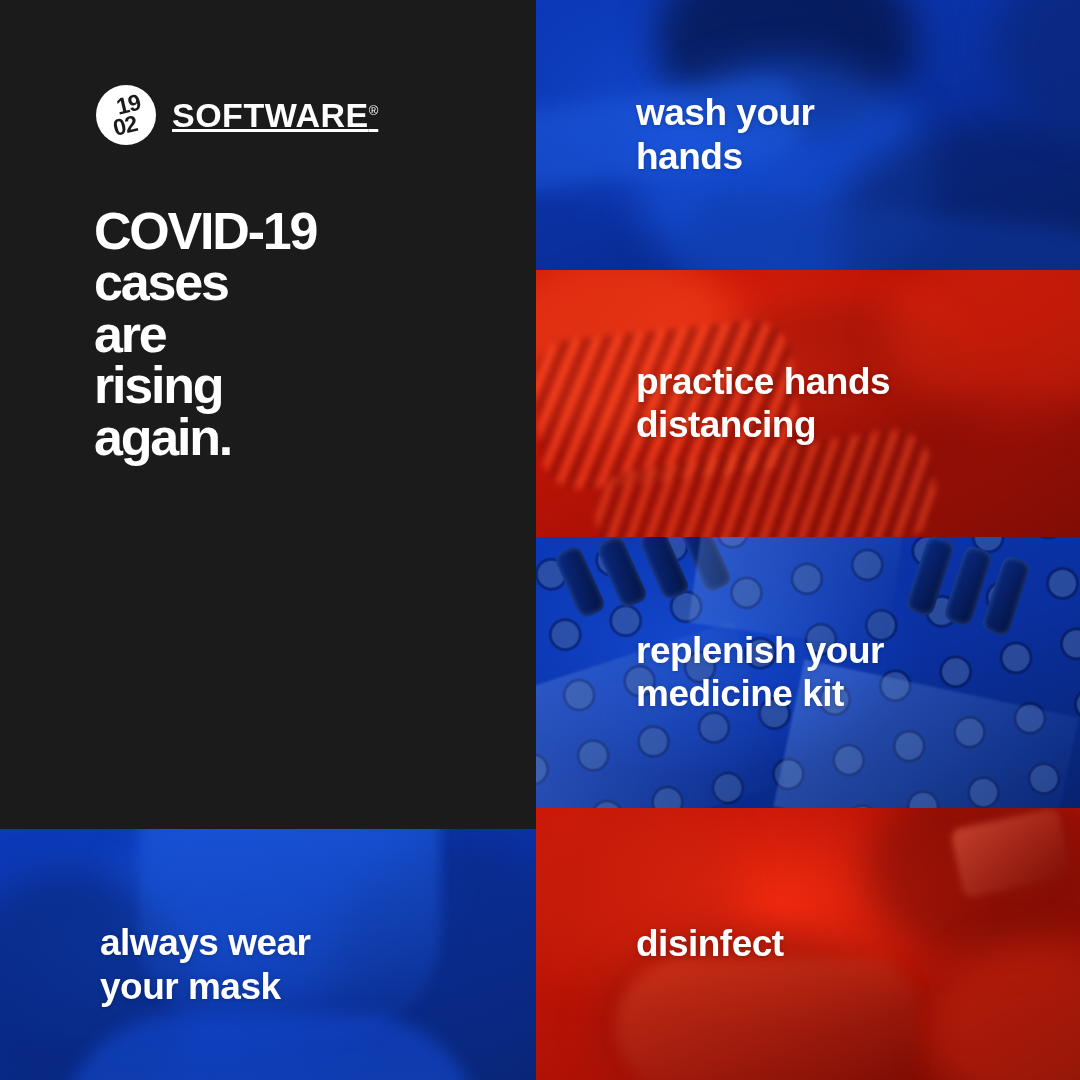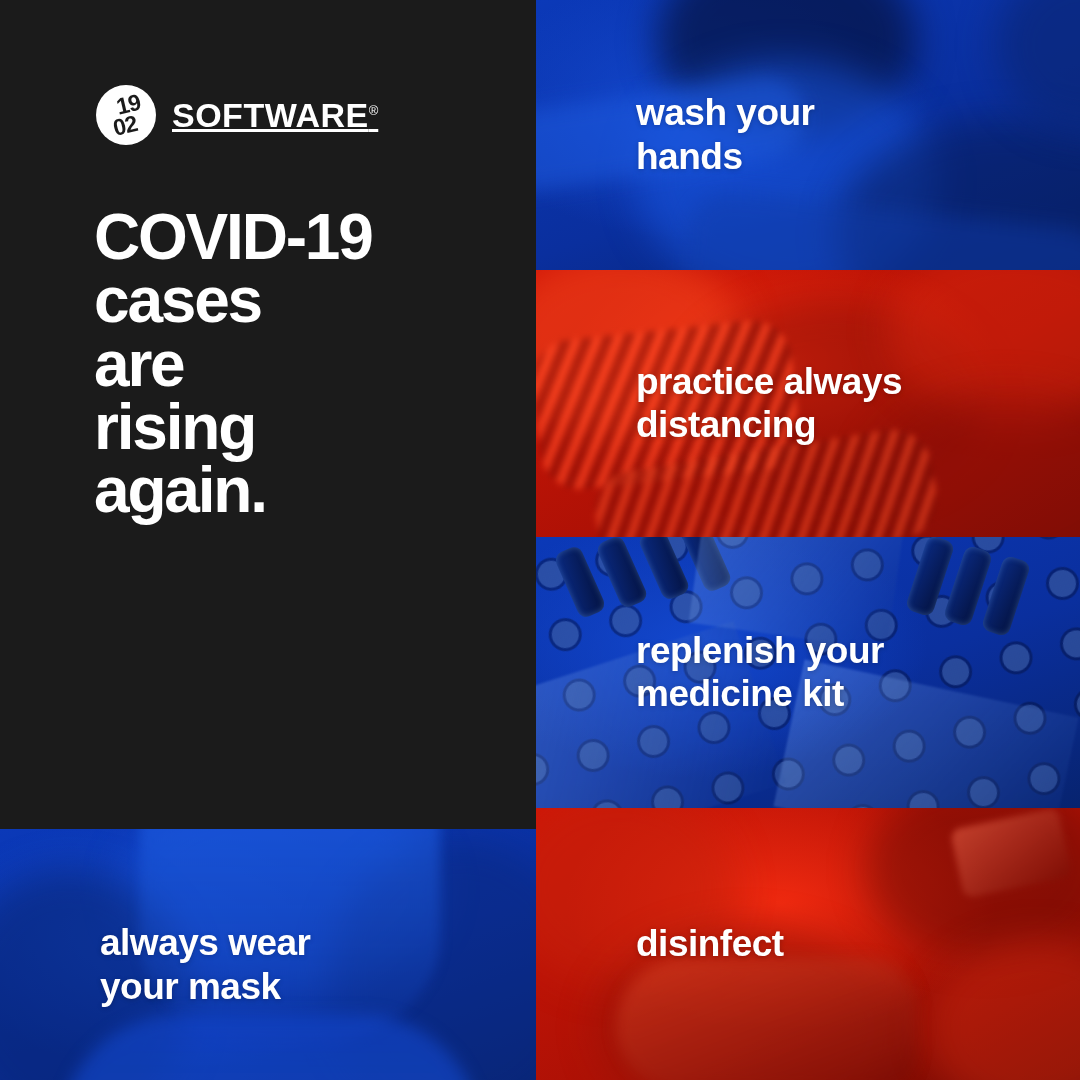--- a/index.html
+++ b/index.html
@@ -88,21 +88,21 @@
     font-size:13px;
     vertical-align:super;
     font-weight:normal;
     letter-spacing:0;
   }
 
   #headline {
     position:absolute;
     left:94px; top:206px;
     color:#ffffff;
-    font-size:64px;
+    font-size:52px;
     font-weight:bold;
     line-height:0.99;
     letter-spacing:-2.2px;
     white-space:pre-line;
   }
   #subhead {
     position:absolute;
     left:95px; top:679px;
     color:#ffffff;
     font-size:38px;
@@ -228,21 +228,21 @@
 
   <div class="panel" id="panel-distance">
     <div class="photo red-base">
       <div class="blob b1"></div>
       <div class="blob b2"></div>
       <div class="blob b3"></div>
       <div class="blob b4"></div>
       <div class="streak s1"></div>
       <div class="streak s2"></div>
     </div>
-    <div class="panel-label">practice always
+    <div class="panel-label">practice hands
 distancing</div>
   </div>
 
   <div class="panel" id="panel-medicine">
     <div class="photo blue-base">
       <div class="grid"></div>
       <div class="cap" style="left:30px;  top:10px;  width:28px; height:70px; transform:rotate(-24deg);"></div>
       <div class="cap" style="left:72px;  top:0px;   width:28px; height:70px; transform:rotate(-24deg);"></div>
       <div class="cap" style="left:114px; top:-8px;  width:28px; height:70px; transform:rotate(-24deg);"></div>
       <div class="cap" style="left:156px; top:-16px; width:28px; height:70px; transform:rotate(-24deg);"></div>

